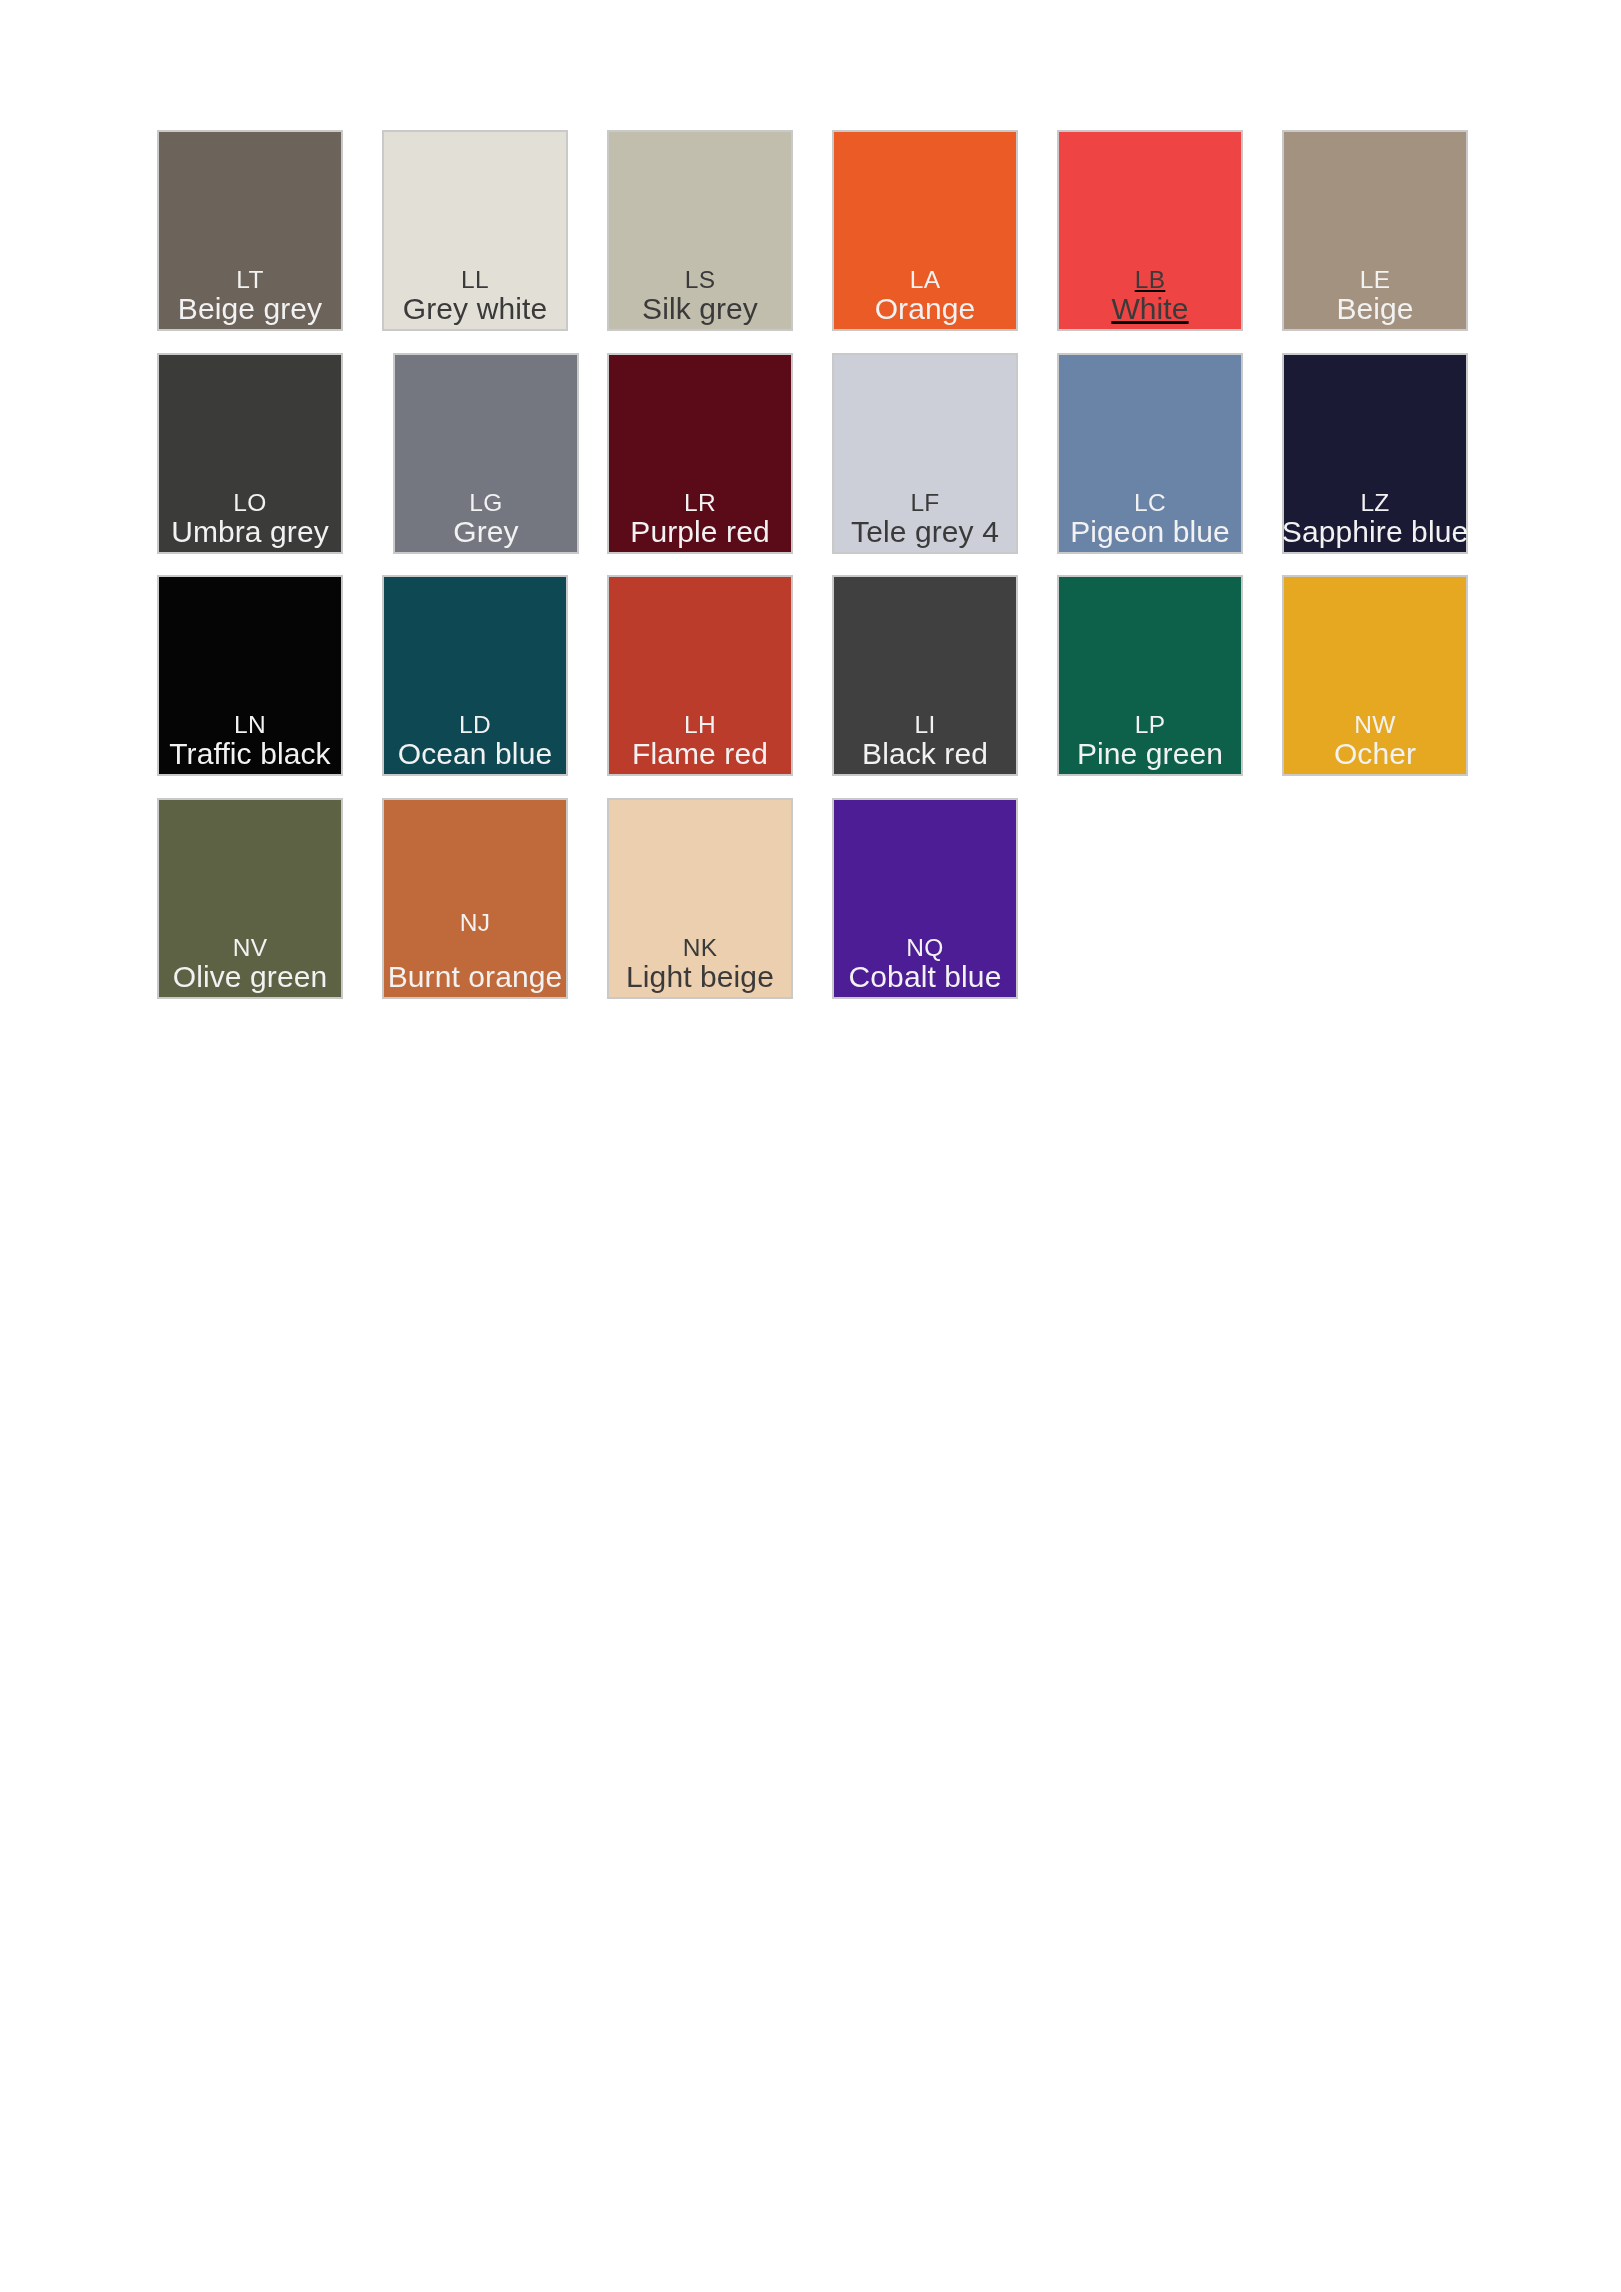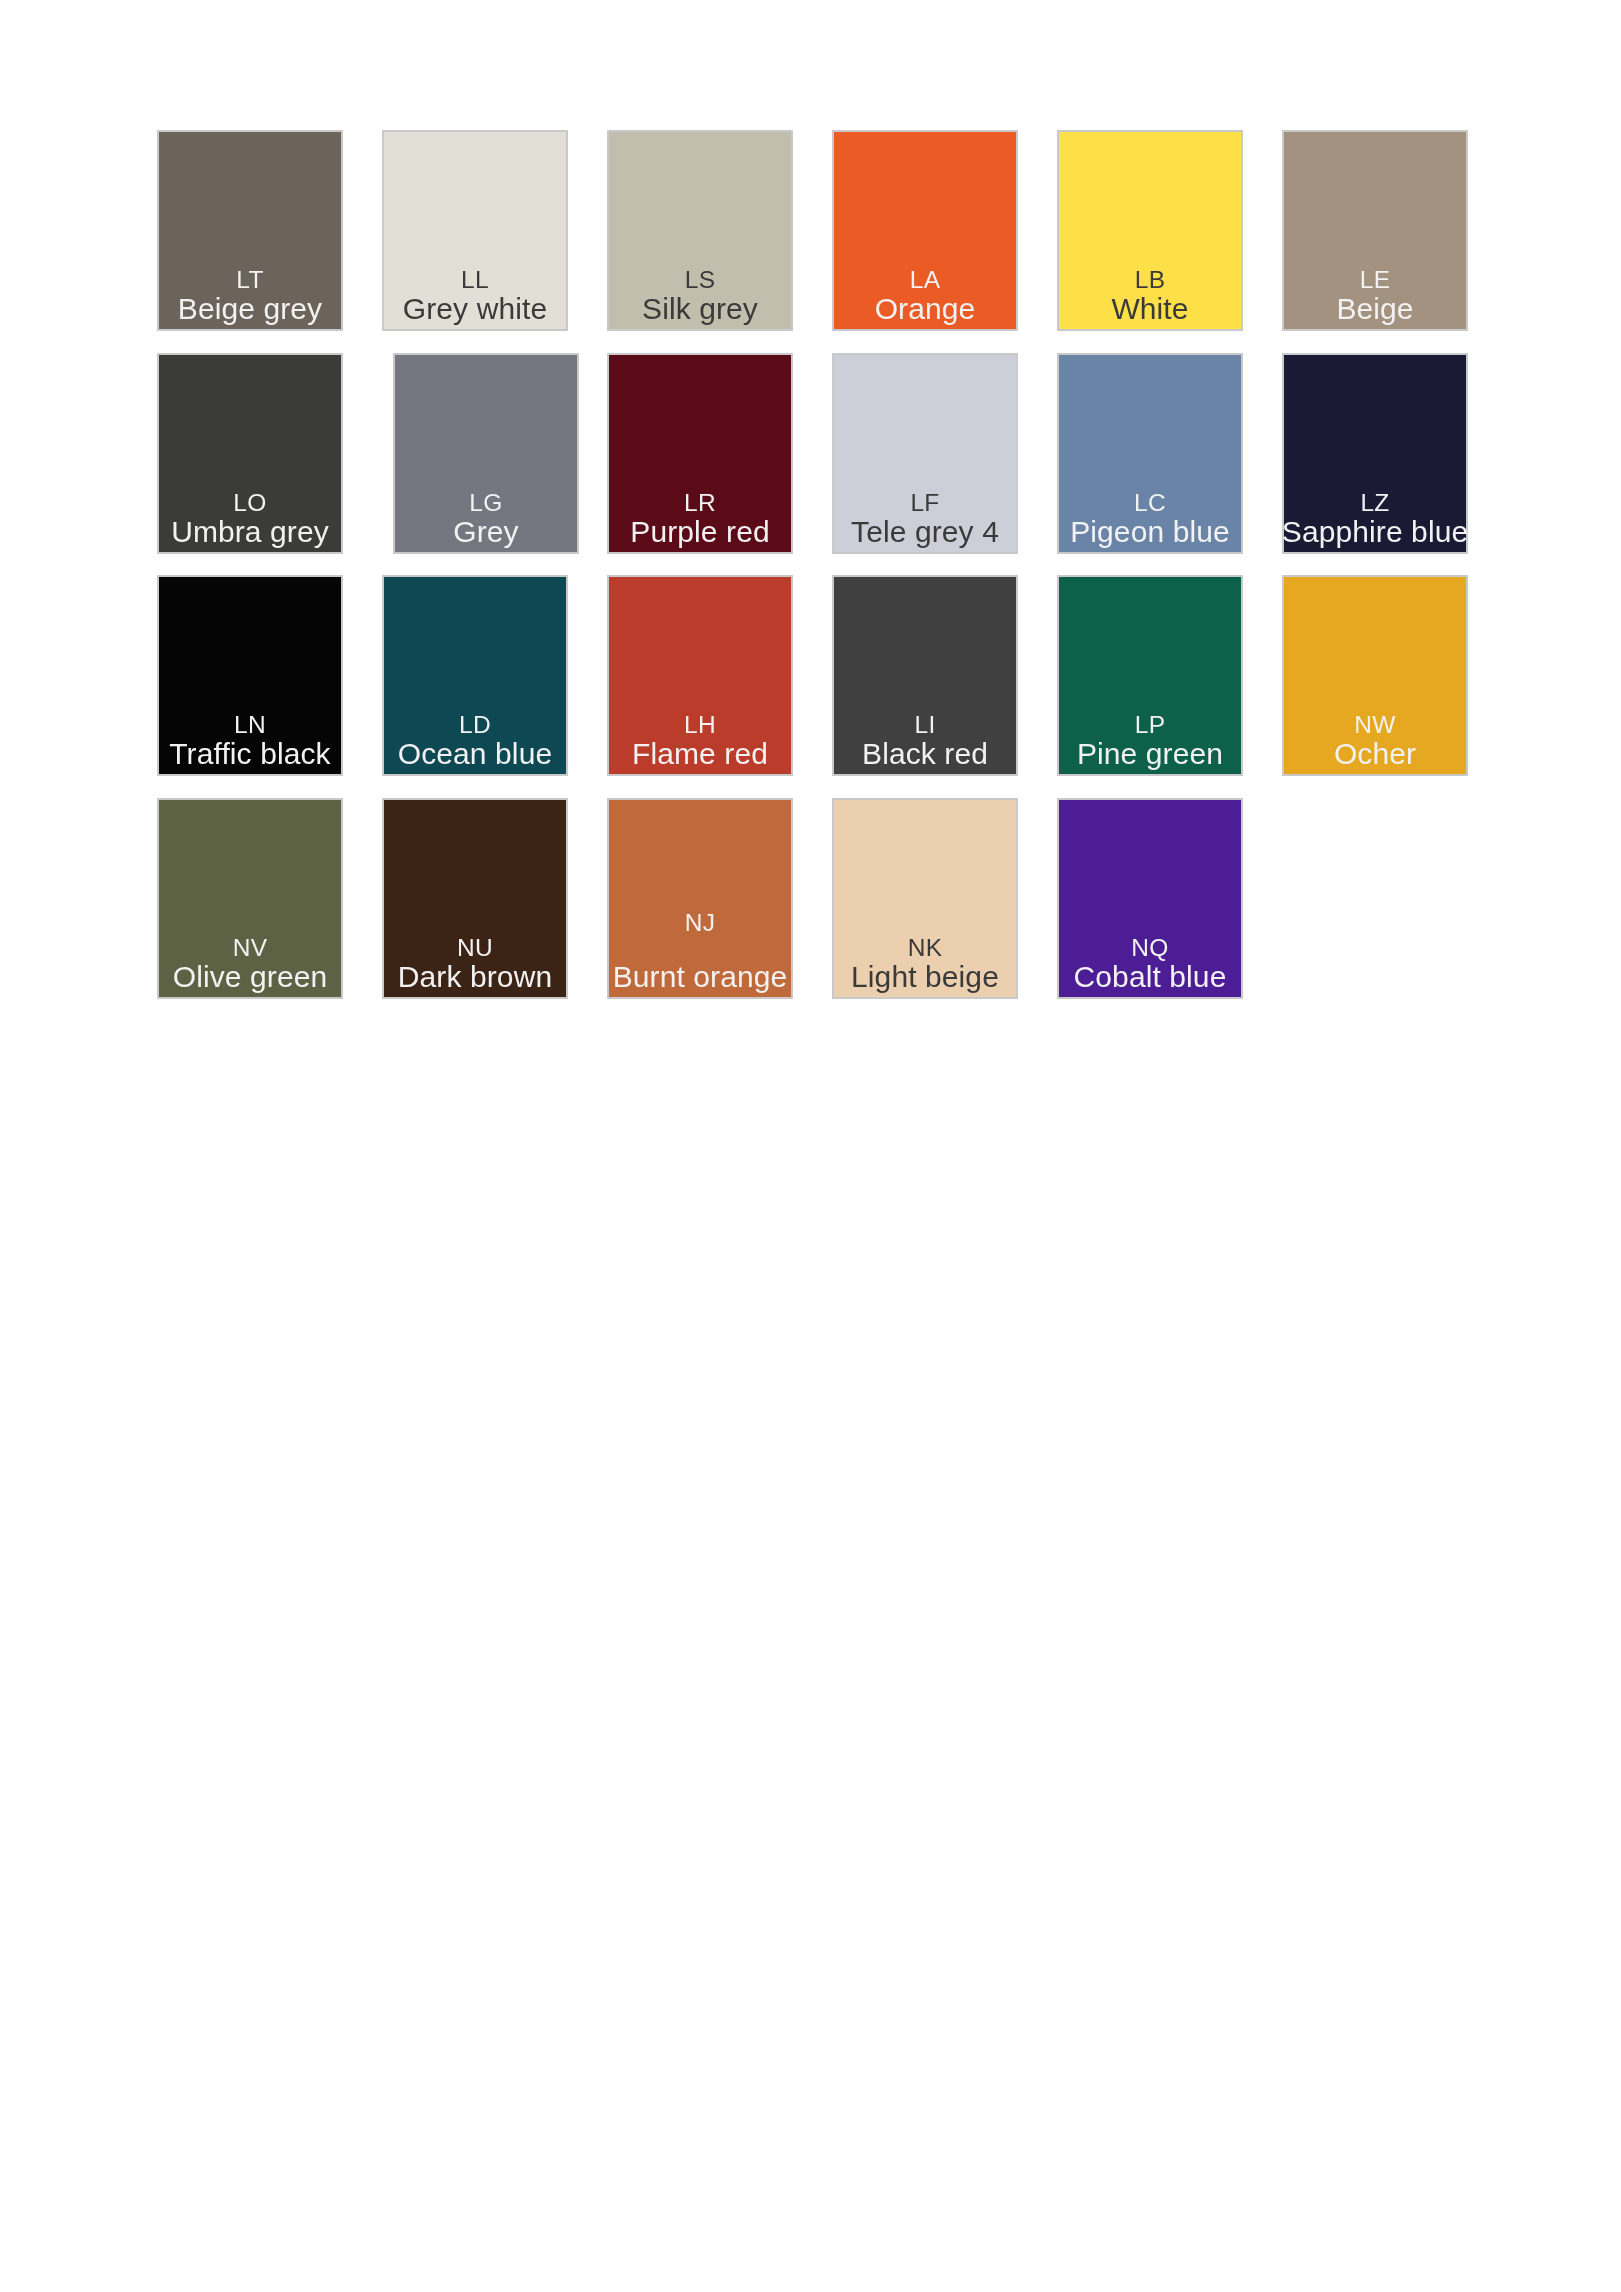--- a/index.html
+++ b/index.html
@@ -90,21 +90,21 @@
         <span class="swatch-name">Grey white</span>
       </div>
       <div class="swatch dark-text" style="background: rgb(194, 190, 173); border-color: rgb(201, 201, 201);">
         <span class="swatch-code">LS</span>
         <span class="swatch-name">Silk grey</span>
       </div>
       <div class="swatch light-text" style="background: rgb(234, 91, 37); border-color: rgb(201, 201, 201);">
         <span class="swatch-code">LA</span>
         <span class="swatch-name">Orange</span>
       </div>
-      <div class="swatch dark-text" style="background: #fde047; border-color: rgb(201, 201, 201);">
+      <div class="swatch dark-text" style="background: #ef4444; border-color: rgb(201, 201, 201); text-decoration: underline;">
         <span class="swatch-code">LB</span>
         <span class="swatch-name">White</span>
       </div>
       <div class="swatch light-text" style="background: rgb(163, 146, 127); border-color: rgb(201, 201, 201);">
         <span class="swatch-code">LE</span>
         <span class="swatch-name">Beige</span>
       </div>
       <div class="swatch light-text" style="background: rgb(59, 59, 57); border-color: rgb(201, 201, 201);">
         <span class="swatch-code">LO</span>
         <span class="swatch-name">Umbra grey</span>
@@ -150,24 +150,20 @@
         <span class="swatch-name">Pine green</span>
       </div>
       <div class="swatch light-text" style="background: rgb(229, 168, 32); border-color: rgb(201, 201, 201);">
         <span class="swatch-code">NW</span>
         <span class="swatch-name">Ocher</span>
       </div>
       <div class="swatch light-text" style="background: rgb(92, 98, 67); border-color: rgb(201, 201, 201);">
         <span class="swatch-code">NV</span>
         <span class="swatch-name">Olive green</span>
       </div>
-      <div class="swatch light-text" style="background: rgb(59, 35, 22); border-color: rgb(201, 201, 201);">
-        <span class="swatch-code">NU</span>
-        <span class="swatch-name">Dark brown</span>
-      </div>
       <div class="swatch light-text" style="background: rgb(192, 106, 60); border-color: rgb(201, 201, 201); gap: 25px;">
         <span class="swatch-code">NJ</span>
         <span class="swatch-name">Burnt orange</span>
       </div>
       <div class="swatch dark-text" style="background: rgb(236, 207, 174); border-color: rgb(201, 201, 201);">
         <span class="swatch-code">NK</span>
         <span class="swatch-name">Light beige</span>
       </div>
       <div class="swatch light-text" style="background: #4c1d95; border-color: rgb(201, 201, 201);">
         <span class="swatch-code">NQ</span>

